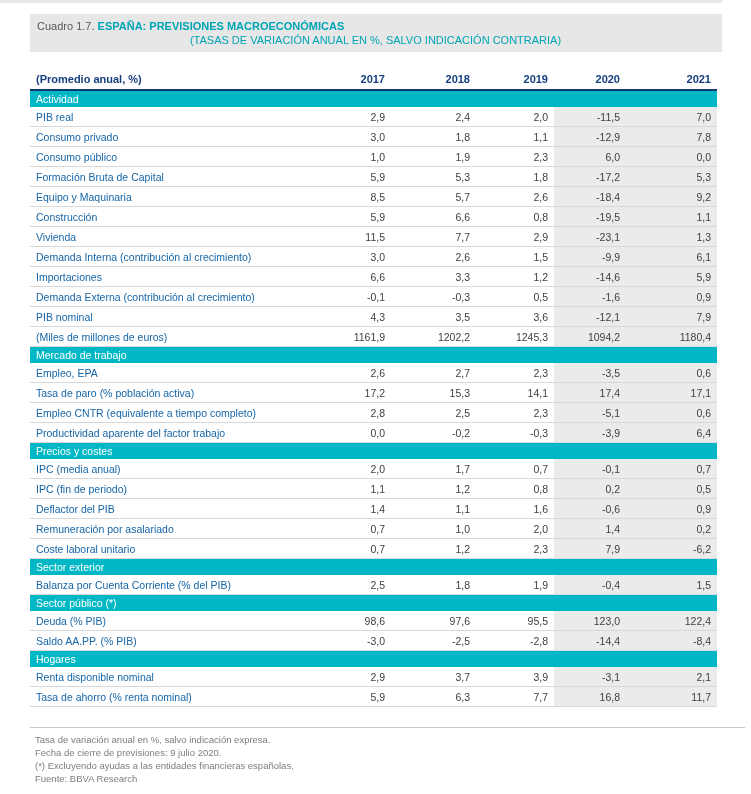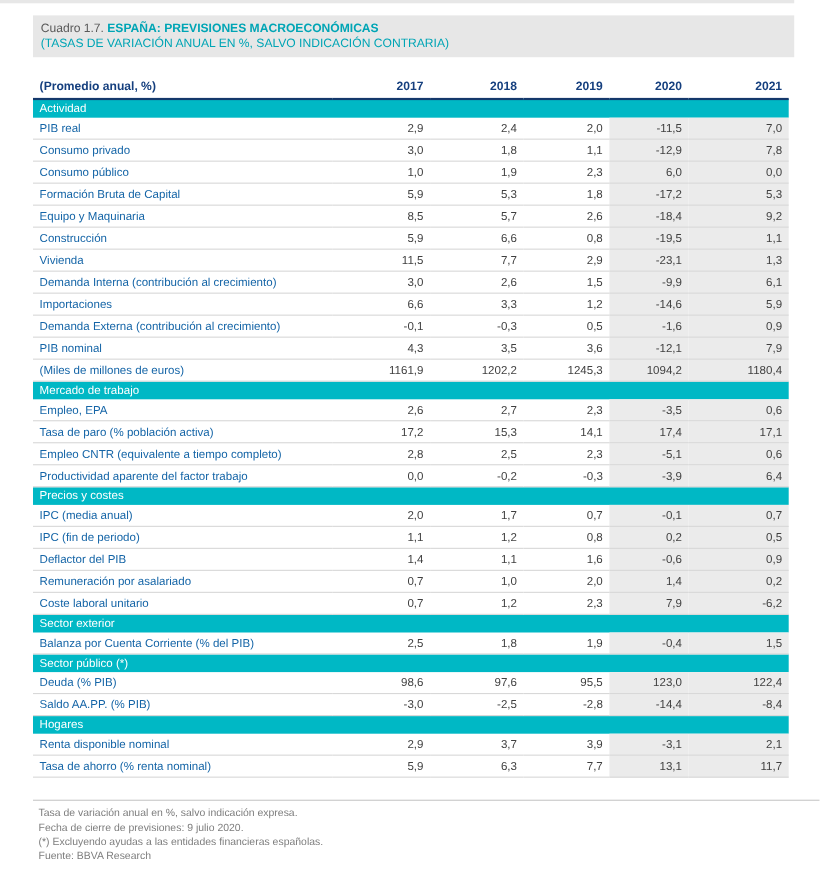--- a/index.html
+++ b/index.html
@@ -34,20 +34,21 @@
     color: #595959;
   }
   .title-line1 .table-title {
     color: var(--title-teal, #00A5B5);
     font-weight: bold;
   }
   .title-line2 {
     font-size: 11px;
     line-height: 14px;
     color: var(--title-teal, #00A5B5);
+    text-align: center;
   }
   table.forecast {
     margin: 17px 0 0 30px;
     width: 687px;
     border-collapse: collapse;
     table-layout: fixed;
   }
   col.c-label  { width: 272px; }
   col.c-y2017  { width: 89px; }
   col.c-y2018  { width: 85px; }
@@ -365,21 +366,21 @@
           <td class="val">3,7</td>
           <td class="val">3,9</td>
           <td class="val forecast">-3,1</td>
           <td class="val forecast">2,1</td>
         </tr>
         <tr class="data-row">
           <td class="row-label">Tasa de ahorro (% renta nominal)</td>
           <td class="val">5,9</td>
           <td class="val">6,3</td>
           <td class="val">7,7</td>
-          <td class="val forecast">13,1</td>
+          <td class="val forecast">16,8</td>
           <td class="val forecast">11,7</td>
         </tr>
       </tbody>
   </table>
 
   <div class="footer-divider"></div>
   <div class="footnotes" id="footnotes">
       <div>Tasa de variación anual en %, salvo indicación expresa.</div>
       <div>Fecha de cierre de previsiones: 9 julio 2020.</div>
       <div>(*) Excluyendo ayudas a las entidades financieras españolas.</div>

